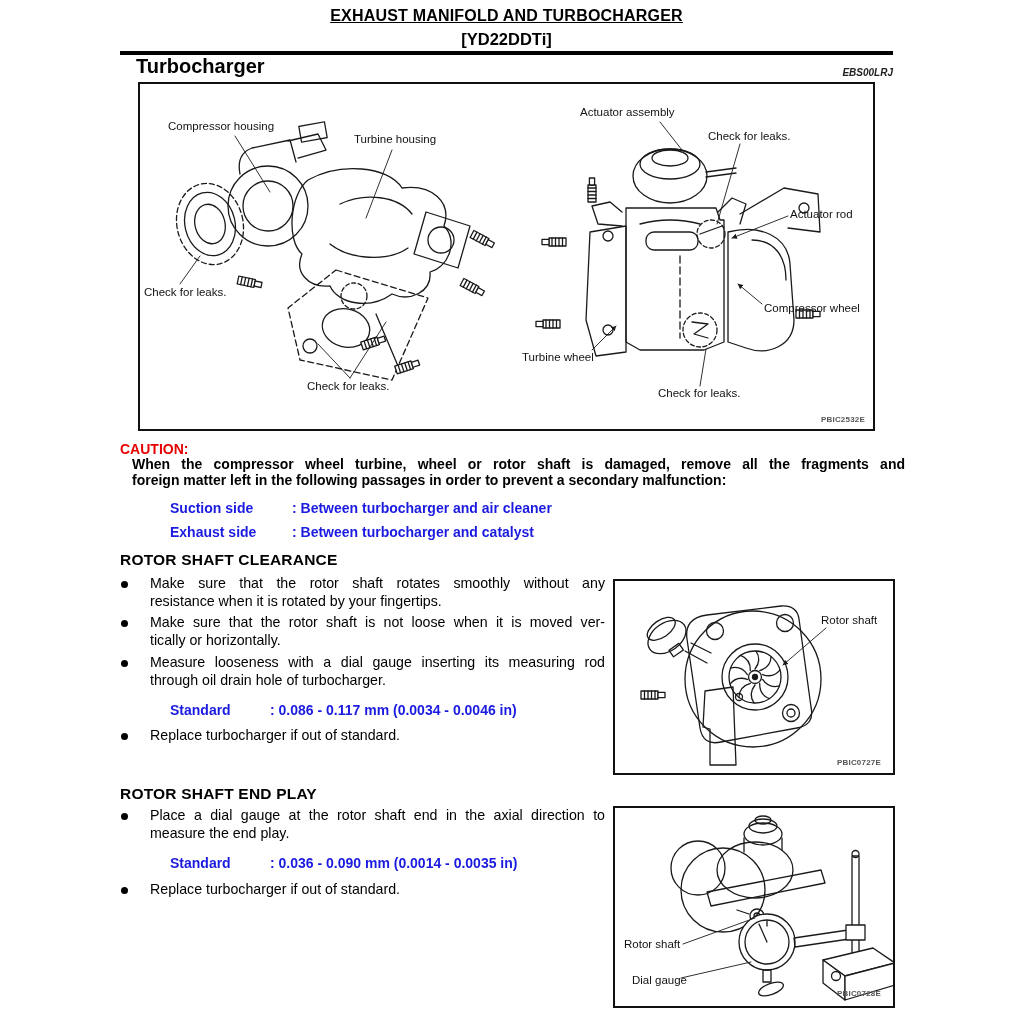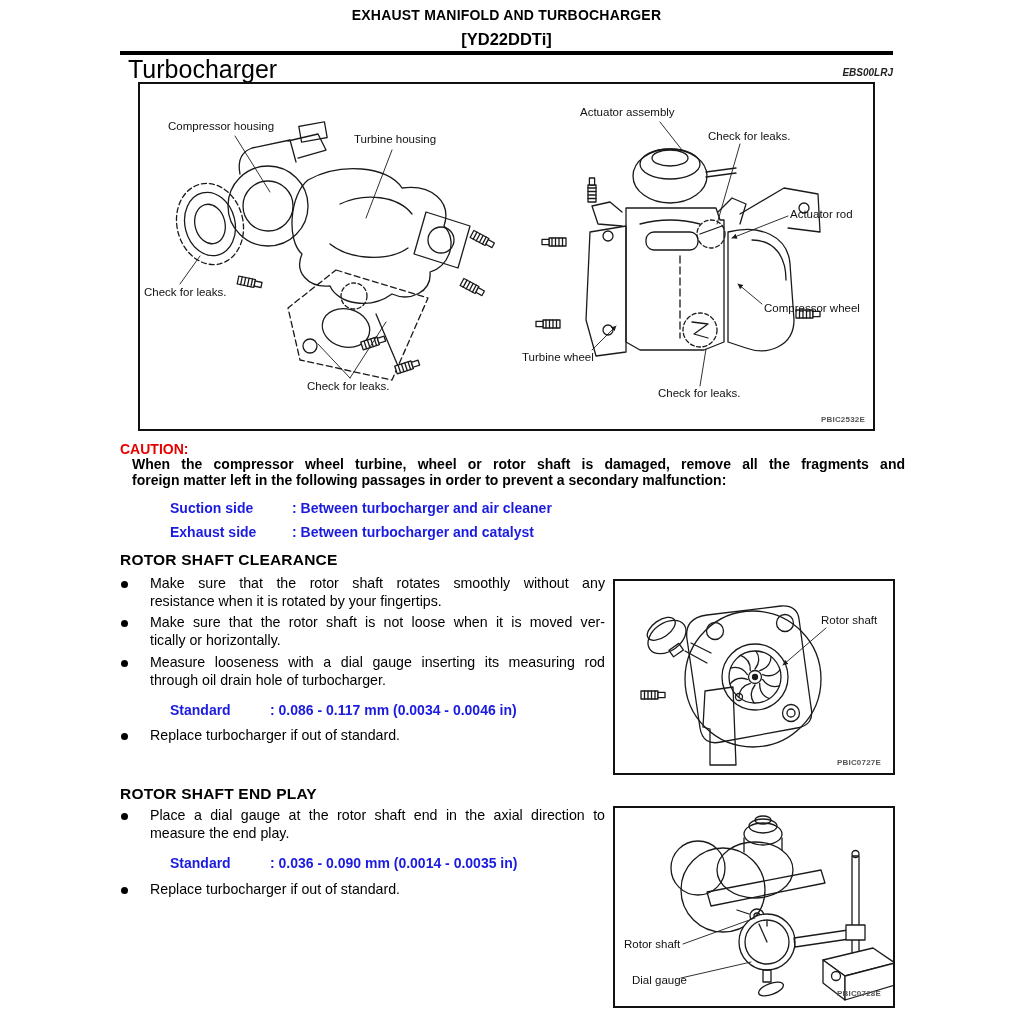--- a/index.html
+++ b/index.html
@@ -1,23 +1,23 @@
 <!DOCTYPE html>
 <html><head>
 <meta charset="utf-8">
 <style>
   html,body{margin:0;padding:0;background:#fff;}
   .page{position:relative;width:1024px;height:1024px;background:#fff;
         font-family:"Liberation Sans",sans-serif;color:#000;overflow:hidden;}
   .abs{position:absolute;}
   .doc-title{top:7px;left:120px;width:773px;text-align:center;
-             font-size:14px;font-weight:bold;letter-spacing:.2px;}
+             font-size:16px;font-weight:bold;letter-spacing:.2px;text-decoration:underline;}
   .variant{top:30px;left:120px;width:773px;text-align:center;font-size:16.5px;font-weight:bold;}
   .rule-thick{top:51px;left:120px;width:773px;height:4px;background:#000;}
-  .sec-title{top:55px;left:128px;font-size:25px;font-weight:normal;}
+  .sec-title{top:55px;left:136px;font-size:20px;font-weight:bold;}
   .sec-code{top:67px;left:120px;width:773px;text-align:right;
             font-size:10px;font-weight:bold;font-style:italic;color:#222;}
   .figbox{position:absolute;border:2px solid #111;background:#fff;}
   .fig1{left:138px;top:82px;width:733px;height:345px;}
   .fig2{left:613px;top:579px;width:278px;height:192px;}
   .fig3{left:613px;top:806px;width:278px;height:198px;}
   .flabel{position:absolute;font-size:11.5px;color:#111;white-space:nowrap;line-height:13px;}
   .fcode{position:absolute;font-size:8px;font-weight:bold;color:#555;letter-spacing:.2px;padding-left:35px;}
   .caution-h{top:441px;left:120px;font-size:14px;font-weight:bold;color:#e60000;}
   .cau-line{left:120px;width:773px;font-size:14px;font-weight:bold;line-height:15.5px;margin-left:12px;}

